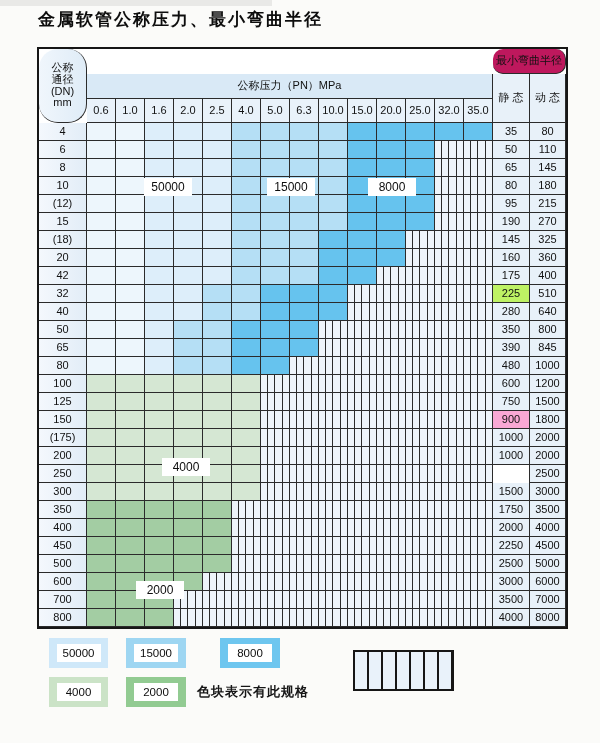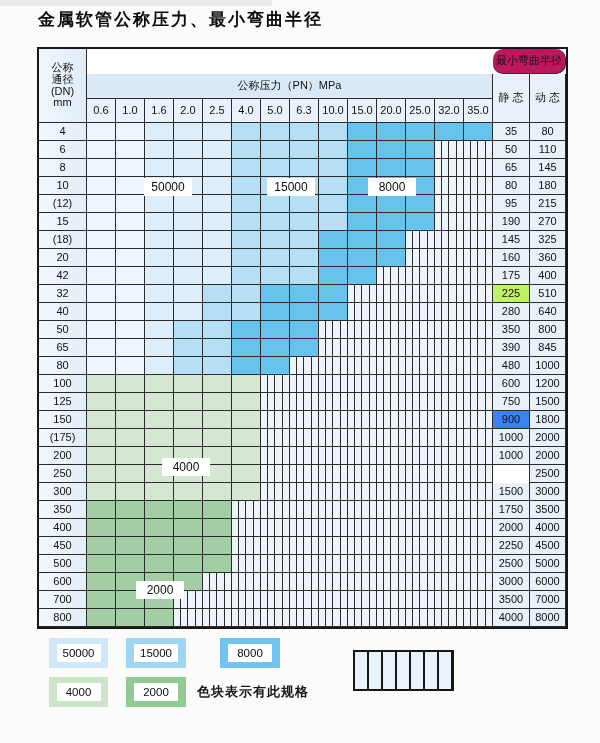--- a/index.html
+++ b/index.html
@@ -22,21 +22,21 @@
     grid-template-rows:25px 25px 24px repeat(28,18px);
     border:2px solid #161616;
     background:#fff;
   }
   .spec-table .c{
     border-right:1px solid #2b2b2b;border-bottom:1px solid #2b2b2b;
     display:flex;align-items:center;justify-content:center;
     font-size:11px;line-height:1.05;overflow:hidden;white-space:nowrap;
   }
   .hd{font-size:12.5px;}
-  .dn-head{flex-direction:column;font-size:12px;line-height:15.5px;}
+  .dn-head{flex-direction:column;font-size:12px;line-height:15.5px;border-radius:19px;}
   .pnv{font-size:11px;}
   .dnc{font-size:11.5px;}
   .hatch{
     background-color:#eef4fa;
     background-image:repeating-linear-gradient(to right,transparent 0 6.2px,#2b2b2b 6.2px 7.2px);
   }
   .overlay-label{
     position:absolute;transform:translate(-50%,-50%);
     background:#ffffff;padding:1px 5px;min-width:38px;height:16px;
     display:flex;align-items:center;justify-content:center;
@@ -367,21 +367,21 @@
     <div class="c " style="grid-area: 20 / 6; background: rgb(213, 231, 211);"></div>
     <div class="c " style="grid-area: 20 / 7; background: rgb(213, 231, 211);"></div>
     <div class="c hatch" style="grid-area: 20 / 8;"></div>
     <div class="c hatch" style="grid-area: 20 / 9;"></div>
     <div class="c hatch" style="grid-area: 20 / 10;"></div>
     <div class="c hatch" style="grid-area: 20 / 11;"></div>
     <div class="c hatch" style="grid-area: 20 / 12;"></div>
     <div class="c hatch" style="grid-area: 20 / 13;"></div>
     <div class="c hatch" style="grid-area: 20 / 14;"></div>
     <div class="c hatch" style="grid-area: 20 / 15;"></div>
-    <div class="c " style="grid-area: 20 / 16; background: #3b82f6;">900</div>
+    <div class="c " style="grid-area: 20 / 16; background: #f9a8d4;">900</div>
     <div class="c " style="grid-area: 20 / 17; background: rgb(232, 241, 249);">1800</div>
     <div class="c dnc" style="grid-area: 21 / 1; background: linear-gradient(90deg, rgb(244, 248, 253), rgb(226, 237, 247));">(175)</div>
     <div class="c " style="grid-area: 21 / 2; background: rgb(213, 231, 211);"></div>
     <div class="c " style="grid-area: 21 / 3; background: rgb(213, 231, 211);"></div>
     <div class="c " style="grid-area: 21 / 4; background: rgb(213, 231, 211);"></div>
     <div class="c " style="grid-area: 21 / 5; background: rgb(213, 231, 211);"></div>
     <div class="c " style="grid-area: 21 / 6; background: rgb(213, 231, 211);"></div>
     <div class="c " style="grid-area: 21 / 7; background: rgb(213, 231, 211);"></div>
     <div class="c hatch" style="grid-area: 21 / 8;"></div>
     <div class="c hatch" style="grid-area: 21 / 9;"></div>

